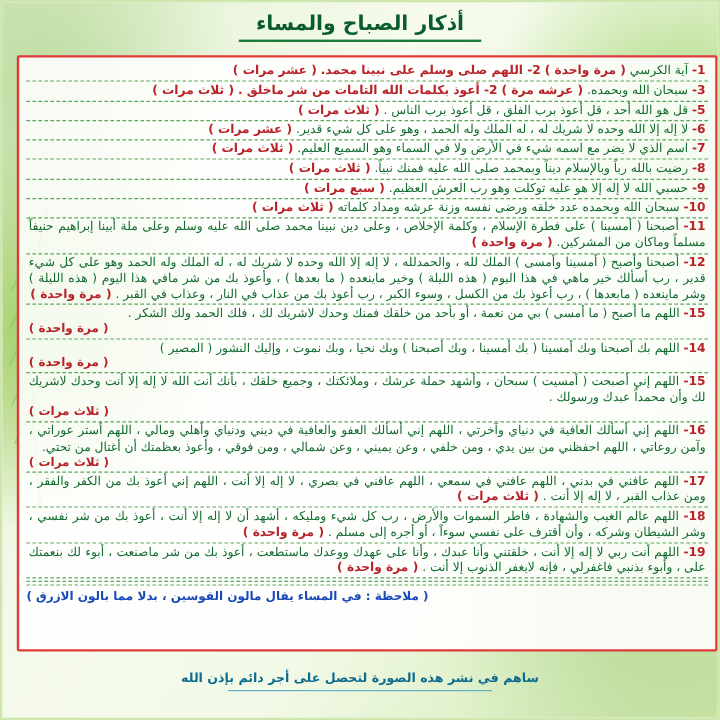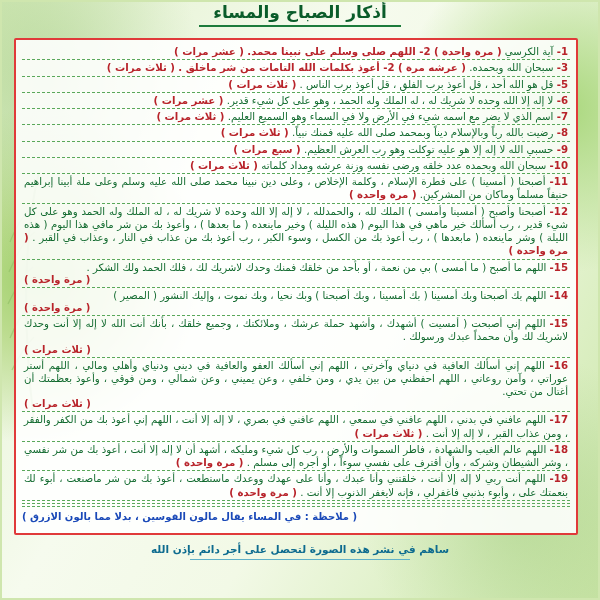--- a/index.html
+++ b/index.html
@@ -58,39 +58,39 @@
     height: 250px;
     pointer-events: none;
     opacity: .55;
   }
 
   
   .title-wrap {
     position: relative;
     z-index: 3;
     text-align: center;
-    padding-top: 0;
+    padding-top: 8px;
     height: 30px;
   }
   .title {
     display: inline-block;
     font-family: "DejaVu Sans", sans-serif;
     font-size: 17px;
     font-weight: bold;
     color: #0a5c2a;
     letter-spacing: 0;
     border-bottom: 2px solid #1c7b3b;
     padding: 0 14px 3px 14px;
   }
 
   
   .content-box {
     position: relative;
     z-index: 3;
-    margin: 6px 20px 0 12px;
+    margin: 6px 0 0 12px;
     border: 2px solid #e03a3a;
     background: rgba(255,255,255,0.88);
     border-radius: 2px;
     padding: 4px 6px 4px 6px;
     height: 497px;
     box-sizing: border-box;
     overflow: hidden;
   }
 
   .dhikr {
@@ -125,21 +125,21 @@
   }
 
   
   .footer {
     position: relative;
     z-index: 3;
     text-align: center;
     color: #0d6b8f;
     font-size: 10.5px;
     font-weight: bold;
-    padding-top: 8px;
+    padding-top: 16px;
   }
   .footer-rule {
     width: 220px;
     height: 0;
     border-top: 1px solid #5fb0c9;
     margin: 4px auto 0 auto;
   }
 </style>
 </head>
 <body>
@@ -232,21 +232,21 @@
     </div>
 
     <div class="dhikr">
       <span class="num">14-</span>
       <span class="txt">اللهم بك أصبحنا وبك أمسينا ( بك أمسينا ، وبك أصبحنا ) وبك نحيا ، وبك نموت ، وإليك النشور ( المصير )</span>
       <div class="count-line">( مرة واحدة )</div>
     </div>
 
     <div class="dhikr">
       <span class="num">15-</span>
-      <span class="txt">اللهم إني أصبحت ( أمسيت ) أشهدك ، وأشهد حملة عرشك ، وملائكتك ، وجميع خلقك ، بأنك أنت الله لا إله إلا أنت وحدك لاشريك لك وأن محمداً عبدك ورسولك .</span>
+      <span class="txt">اللهم إني أصبحت ( أمسيت ) سبحان ، وأشهد حملة عرشك ، وملائكتك ، وجميع خلقك ، بأنك أنت الله لا إله إلا أنت وحدك لاشريك لك وأن محمداً عبدك ورسولك .</span>
       <div class="count-line">( ثلاث مرات )</div>
     </div>
 
     <div class="dhikr">
       <span class="num">16-</span>
       <span class="txt">اللهم إني أسألك العافية في دنياي وآخرتي ، اللهم إني أسألك العفو والعافية في ديني ودنياي وأهلي ومالي ، اللهم أستر عوراتي ، وآمن روعاتي ، اللهم احفظني من بين يدي ، ومن خلفي ، وعن يميني ، وعن شمالي ، ومن فوقي ، وأعوذ بعظمتك أن أغتال من تحتي.</span>
       <div class="count-line">( ثلاث مرات )</div>
     </div>
 
     <div class="dhikr">

